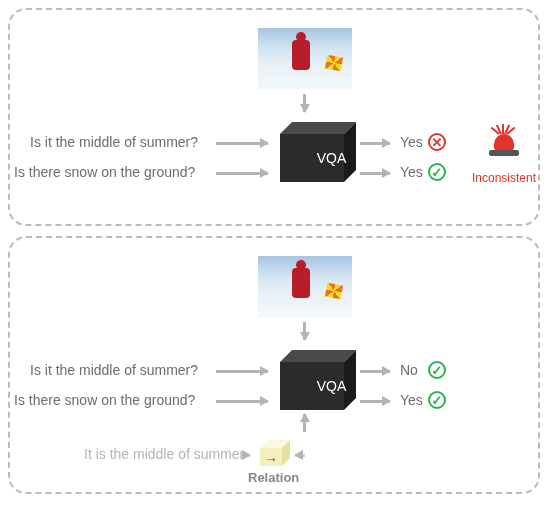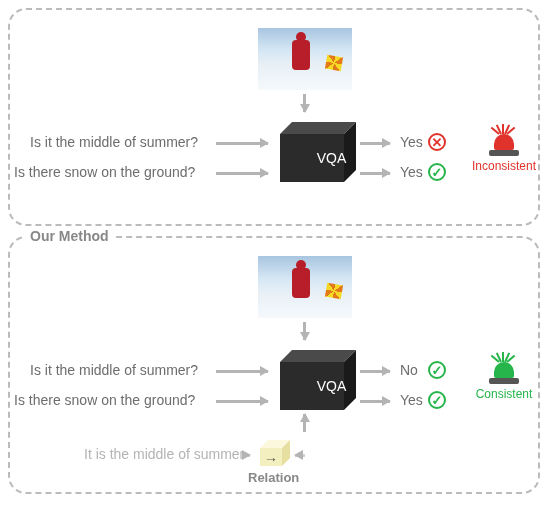--- a/index.html
+++ b/index.html
@@ -210,21 +210,21 @@
     margin-bottom: -2px;
   }
   .siren-rays span {
     position: absolute;
     width: 2px; height: 10px;
     left: 22px; top: 2px;
     transform-origin: bottom center;
   }
   .siren-label {
     font-size: 12px;
-    margin-top: 3px;
+    margin-top: 15px;
   }
   .red .siren-light { background: #e0332b; }
   .red .siren-rays span { background: #e0332b; }
   .red .siren-label { color: #e0332b; }
   .green .siren-light { background: #25b54a; }
   .green .siren-rays span { background: #25b54a; }
   .green .siren-label { color: #25b54a; }
 </style>
 </head>
 <body>
@@ -270,21 +270,20 @@
       </div>
       <div class="siren-light"></div>
       <div class="siren-base"></div>
       <div class="siren-label">Inconsistent</div>
     </div>
 
   </div>
 </div>
 
 <div class="panel" style="height: 258px;">
-  <div class="panel-title">Our Method</div>
   <div class="panel-inner">
 
     <div class="img-thumb" style="top:2px;">
       <div class="person"></div>
       <div class="kite"></div>
     </div>
 
     <div class="arrow down" style="left:283px; top:68px; height:18px;"></div>
 
     <div class="vqa-cube" style="top:96px;">
@@ -301,32 +300,20 @@
 
     <div class="arrow" style="left:340px; top:116px; width:30px;"></div>
     <div class="arrow" style="left:340px; top:146px; width:30px;"></div>
 
     <div class="ans-text" style="left:380px; top:108px;">No</div>
     <div class="ans-text" style="left:380px; top:138px;">Yes</div>
 
     <div class="check" style="left:408px; top:107px;">✓</div>
     <div class="check" style="left:408px; top:137px;">✓</div>
 
-    <div class="siren green" style="left:450px; top:96px; width:68px;">
-      <div class="siren-rays">
-        <span style="transform: rotate(-50deg); left:28px;"></span>
-        <span style="transform: rotate(-25deg); left:30px;"></span>
-        <span style="transform: rotate(0deg); left:32px;"></span>
-        <span style="transform: rotate(25deg); left:34px;"></span>
-        <span style="transform: rotate(50deg); left:36px;"></span>
-      </div>
-      <div class="siren-light"></div>
-      <div class="siren-base"></div>
-      <div class="siren-label">Consistent</div>
-    </div>
 
     <div class="arrow up" style="left:283px; top:160px; height:18px;"></div>
 
     <div class="q-text faint" style="left:64px; top:192px;">It is the middle of summer</div>
 
     <div class="arrow" style="left:220px; top:200px; width:10px; background:#d0d0d0;"></div>
     <div class="arrow" style="left:275px; top:200px; width:10px; background:#d0d0d0; transform:scaleX(-1);"></div>
 
     <div class="rel-cube" style="top:186px;">
       <div class="rel-top"></div>

